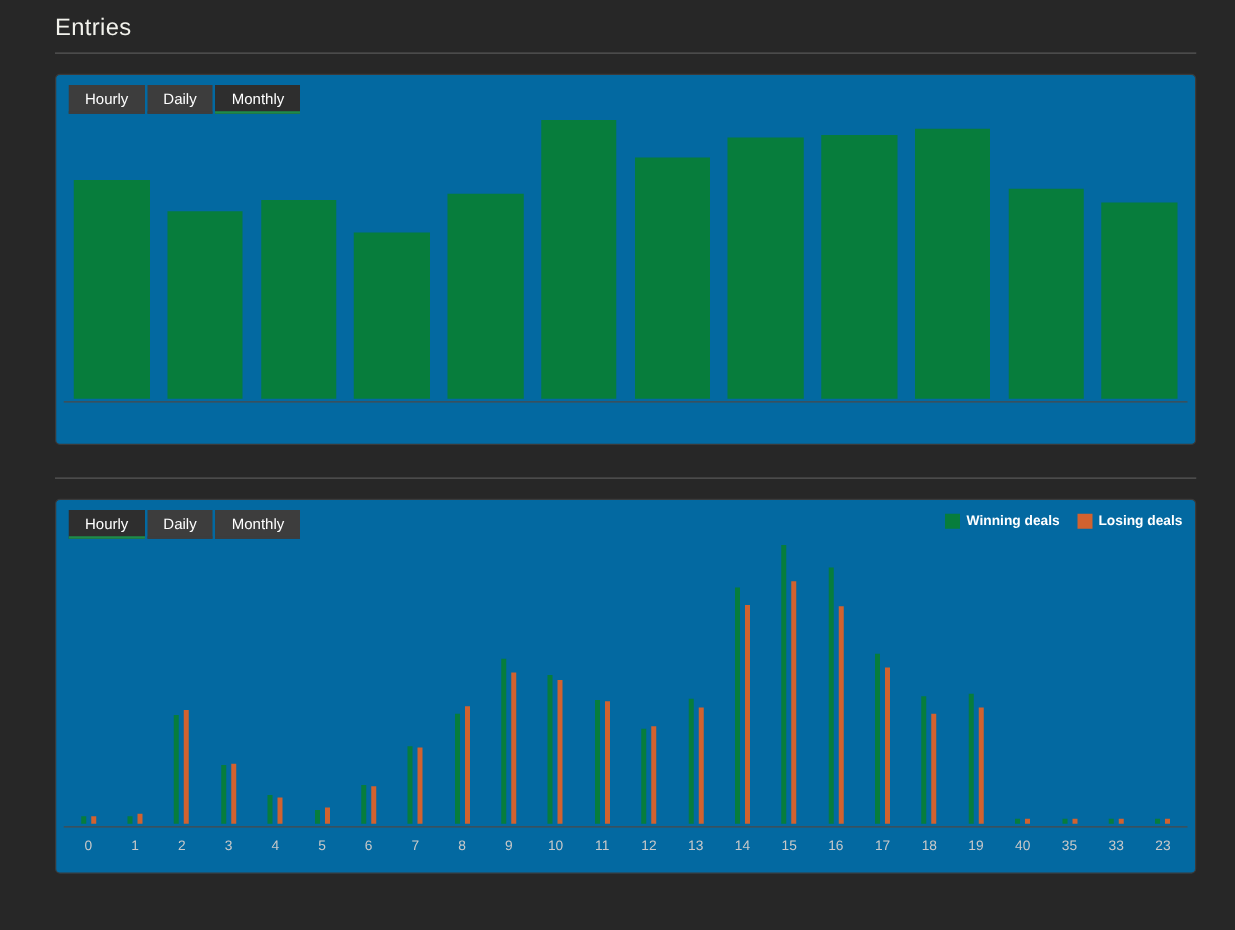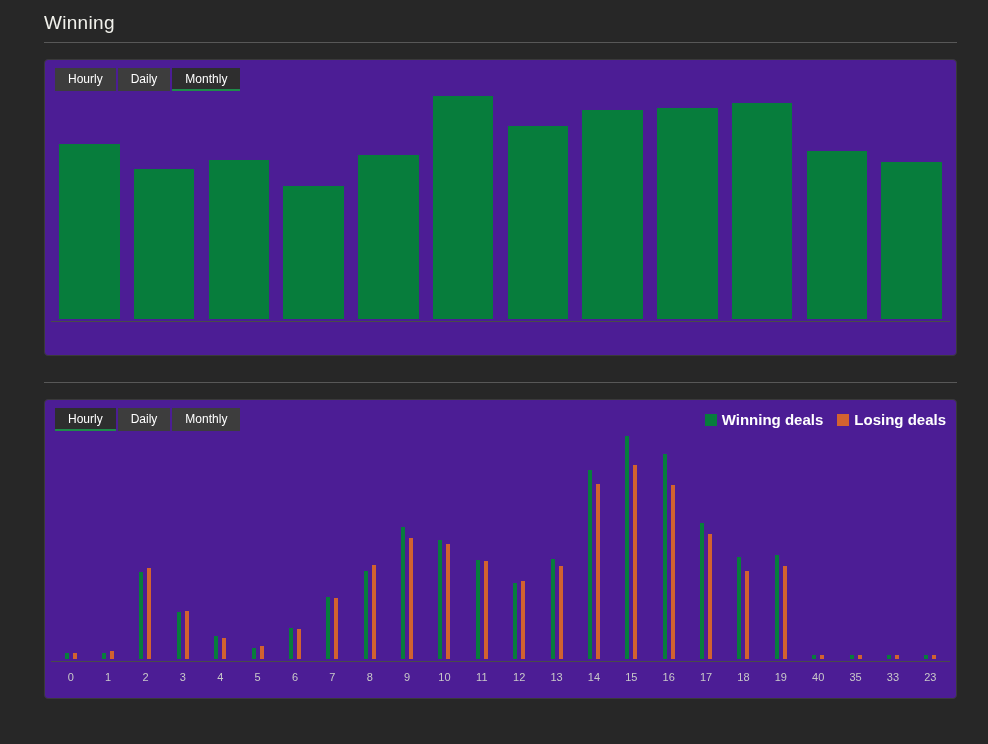--- a/index.html
+++ b/index.html
@@ -17,21 +17,21 @@
     letter-spacing: 0.3px;
     padding: 2px 0 8px 0;
   }
   .title-divider {
     border: none;
     border-top: 1px solid #585858;
     height: 0;
     margin: 0 0 16px 0;
   }
   .panel {
-    background: #4c1d95;
+    background: #0369a1;
     border: 1px solid #3a3a3a;
     border-radius: 4px;
     padding: 8px 6px 0 6px;
     position: relative;
   }
   .panel-entries { height: 297px; margin-bottom: 26px; }
   .panel-wins { height: 300px; }
   .seg-group { display: flex; gap: 2px; margin-left: 4px; }
   .seg-btn {
     background: #3d3d3d;
@@ -80,29 +80,29 @@
   .legend {
     position: absolute;
     top: 11px;
     right: 10px;
     display: flex;
     gap: 14px;
     align-items: center;
   }
   .legend-item { display: flex; align-items: center; gap: 5px; }
   .legend-swatch { width: 12px; height: 12px; display: inline-block; }
-  .legend-label { font-size: 15px; color: #fff; font-weight: 700; }
+  .legend-label { font-size: 11px; color: #fff; font-weight: 700; }
 </style>
 </head>
 <body>
 
 <div class="page">
 
   <div>
-    <h2 class="section-title">Winning</h2>
+    <h2 class="section-title">Entries</h2>
     <hr class="title-divider">
     <div class="panel panel-entries">
       <div class="seg-group">
         <button class="seg-btn">Hourly</button>
         <button class="seg-btn">Daily</button>
         <button class="seg-btn selected">Monthly</button>
       </div>
       <div class="chart-area" id="entries-bars">
           <div class="bar-slot">
             <div class="bar" style="background: rgb(7, 125, 60); height: 175px;"></div>

